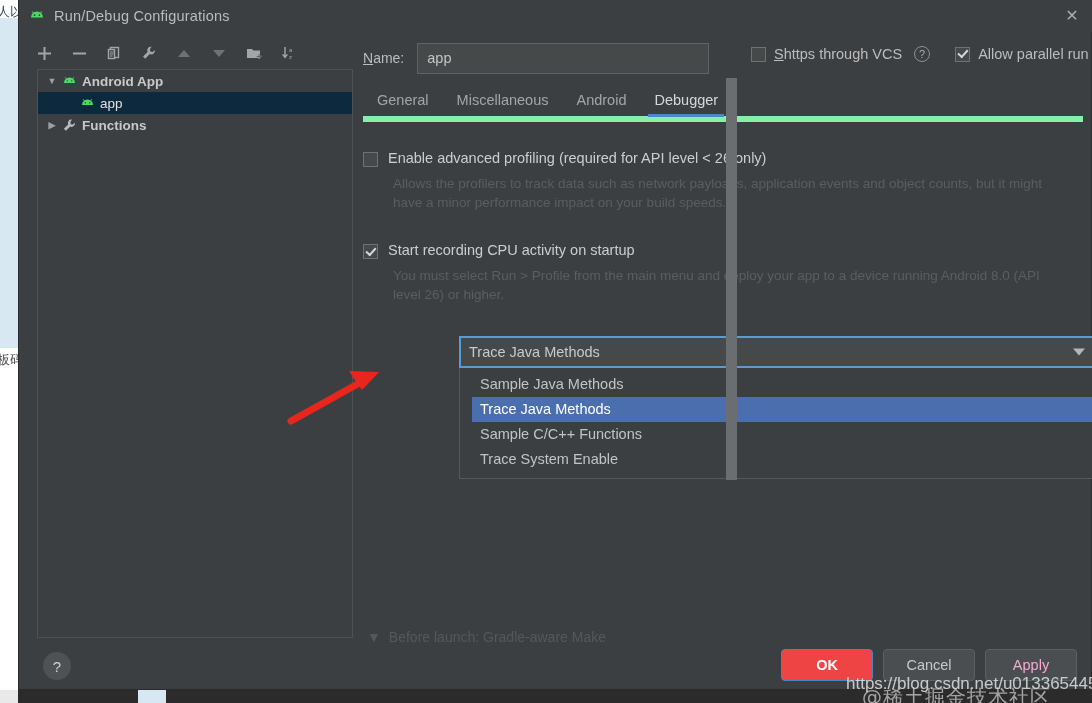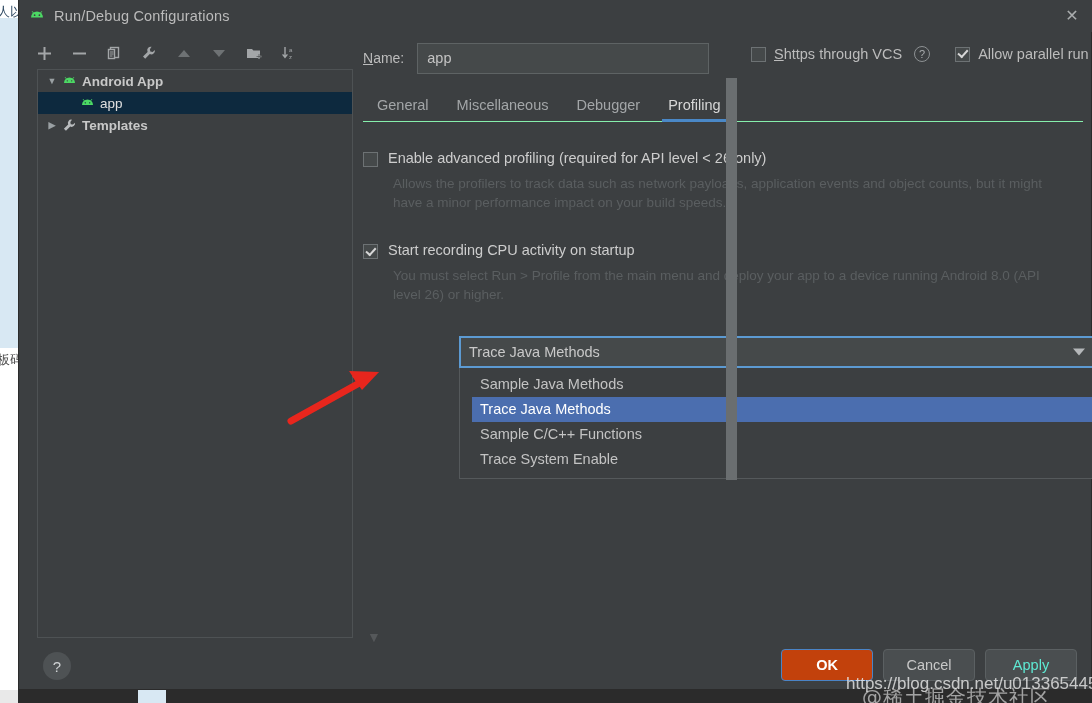--- a/index.html
+++ b/index.html
@@ -174,21 +174,21 @@
     align-items: center; justify-content: center;
     margin: 0 4px;
   }
   .vcs-sep { width: 5px; }
 
   
   .tabs {
     position: absolute; left: 10px; top: 56px;
     width: 720px; height: 34px;
     display: flex; align-items: flex-end;
-    border-bottom: 1px solid #86efac;
+    border-bottom: 6px solid #86efac;
   }
   .tab {
     padding: 0 14px 8px 14px;
     font-size: 14.5px;
     color: #a3a6a8;
     position: relative;
   }
   .tab.active { color: #d7d7d7; }
   .tab.active::after {
     content: ""; position: absolute;
@@ -277,26 +277,26 @@
   .btn {
     height: 32px; min-width: 92px;
     border-radius: 4px;
     display: flex; align-items: center; justify-content: center;
     font-size: 14.5px;
     border: 1px solid #5b6062;
     background: #4a4e50;
     color: #c8c8c8;
   }
   .btn.primary {
-    background: #c2410c;
+    background: #ef4444;
     border-color: #4a84c6;
     color: #ffffff;
     font-weight: bold;
   }
-  .btn.disabled { color: #5eead4; }
+  .btn.disabled { color: #f9a8d4; }
 
   
   .bottomstrip {
     position: absolute; left: 0; top: 690px;
     width: 1092px; height: 13px;
     background: #e9e9e9;
   }
   .bottomstrip .dark {
     position: absolute; left: 18px; top: 0;
     width: 1074px; height: 13px;
@@ -436,21 +436,21 @@
         <span>app</span>
       </div>
 
       <div class="treerow group">
         <span class="twisty">▶</span>
         <span class="nodeicon">
           <svg width="15" height="15" viewBox="0 0 16 16">
             <path d="M10.6 1.8a3.6 3.6 0 0 0-4 5.1L2 11.5l2.2 2.2 4.6-4.6a3.6 3.6 0 0 0 5-4.1L11.7 7 9.3 6.6 8.9 4.2z" fill="#b9bcbe"></path>
           </svg>
         </span>
-        <span>Templates</span>
+        <span>Functions</span>
       </div>
 
     </div>
 
     <div class="helpbtn">
       <span>?</span>
     </div>
 
     <div class="rightpane">
 
@@ -464,22 +464,22 @@
         <span><u>S</u><span>https through VCS</span></span>
         <span class="qmark">?</span>
         <span class="vcs-sep"></span>
         <span class="chk checked"></span>
         <span>Allow parallel run</span>
       </div>
 
       <div class="tabs">
         <div class="tab">General</div>
         <div class="tab">Miscellaneous</div>
-        <div class="tab">Debugger</div>
-        <div class="tab active">Profiling</div>
+        <div class="tab">Android</div>
+        <div class="tab active">Debugger</div>
       </div>
 
       <div class="tabbody">
 
         <div class="optrow" style="margin-top:22px">
           <span class="chk" style="margin-top:2px"></span>
           <span>Enable advanced profiling (required for API level &lt; 26 only)</span>
         </div>
         <div class="opt-desc">Allows the profilers to track data such as network payloads, application events and object counts, but it might have a minor performance impact on your build speeds.</div>
 
@@ -499,20 +499,21 @@
             <div class="popitem sel">Trace Java Methods</div>
             <div class="popitem">Sample C/C++ Functions</div>
             <div class="popitem">Trace System Enable</div>
           </div>
         </div>
 
       </div>
 
       <div class="beforelaunch">
         <span>▼</span>
+        <span>Before launch: Gradle-aware Make</span>
       </div>
 
     </div>
 
     <div class="pane-scroll-track" style="left:707px"></div>
     <div class="pane-scroll-thumb" style="left:707px"></div>
 
     <div class="buttonbar" style="left:0; width:1074px">
       <div class="btn primary">OK</div>
       <div class="btn">Cancel</div>

